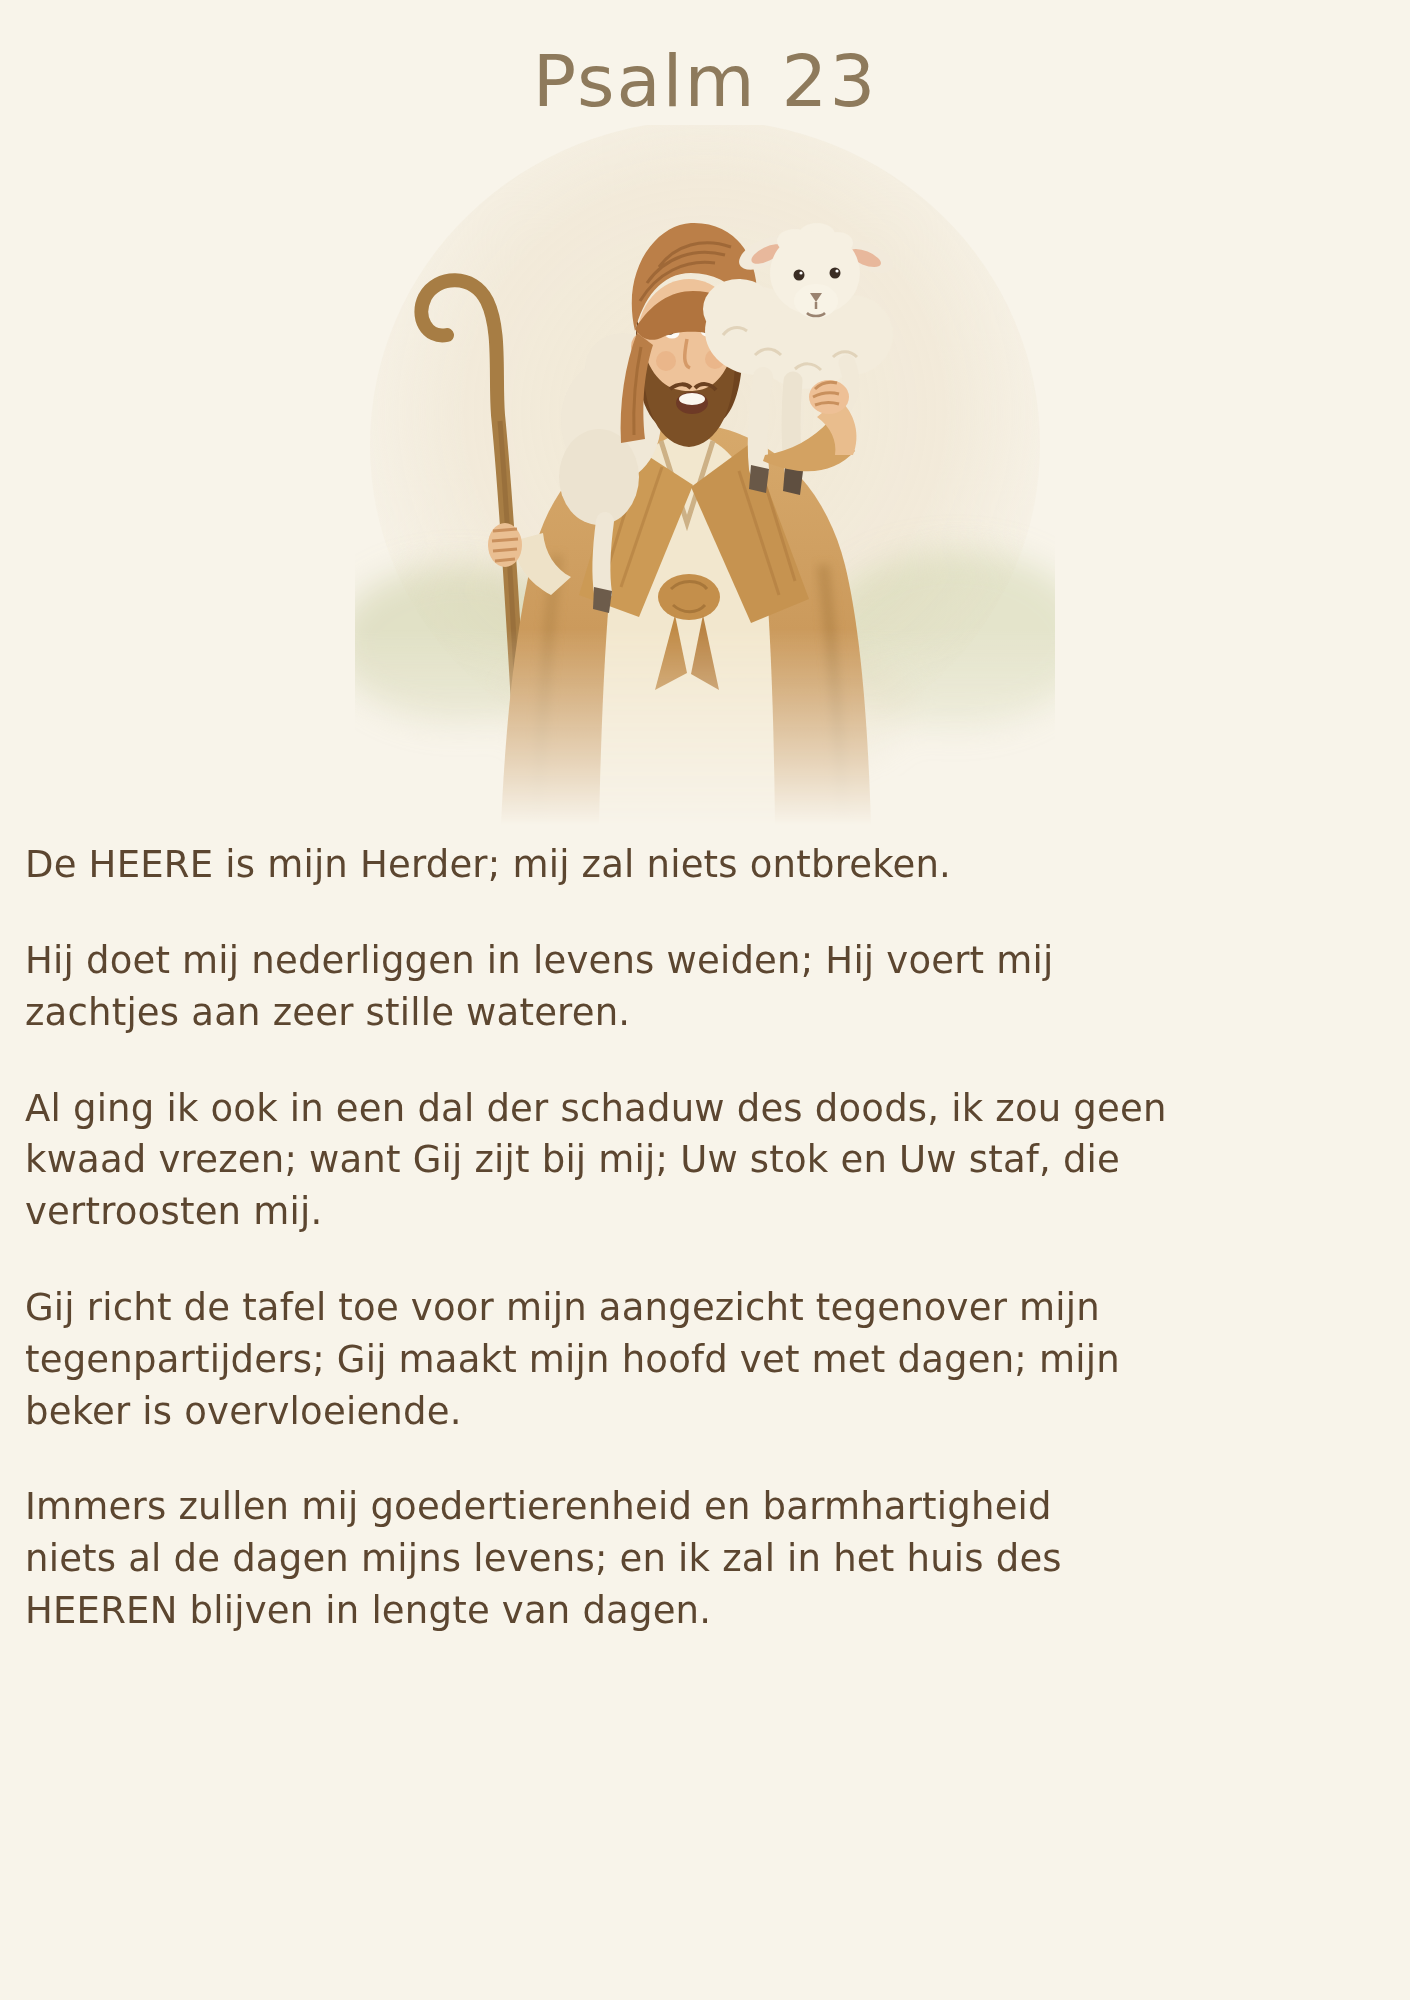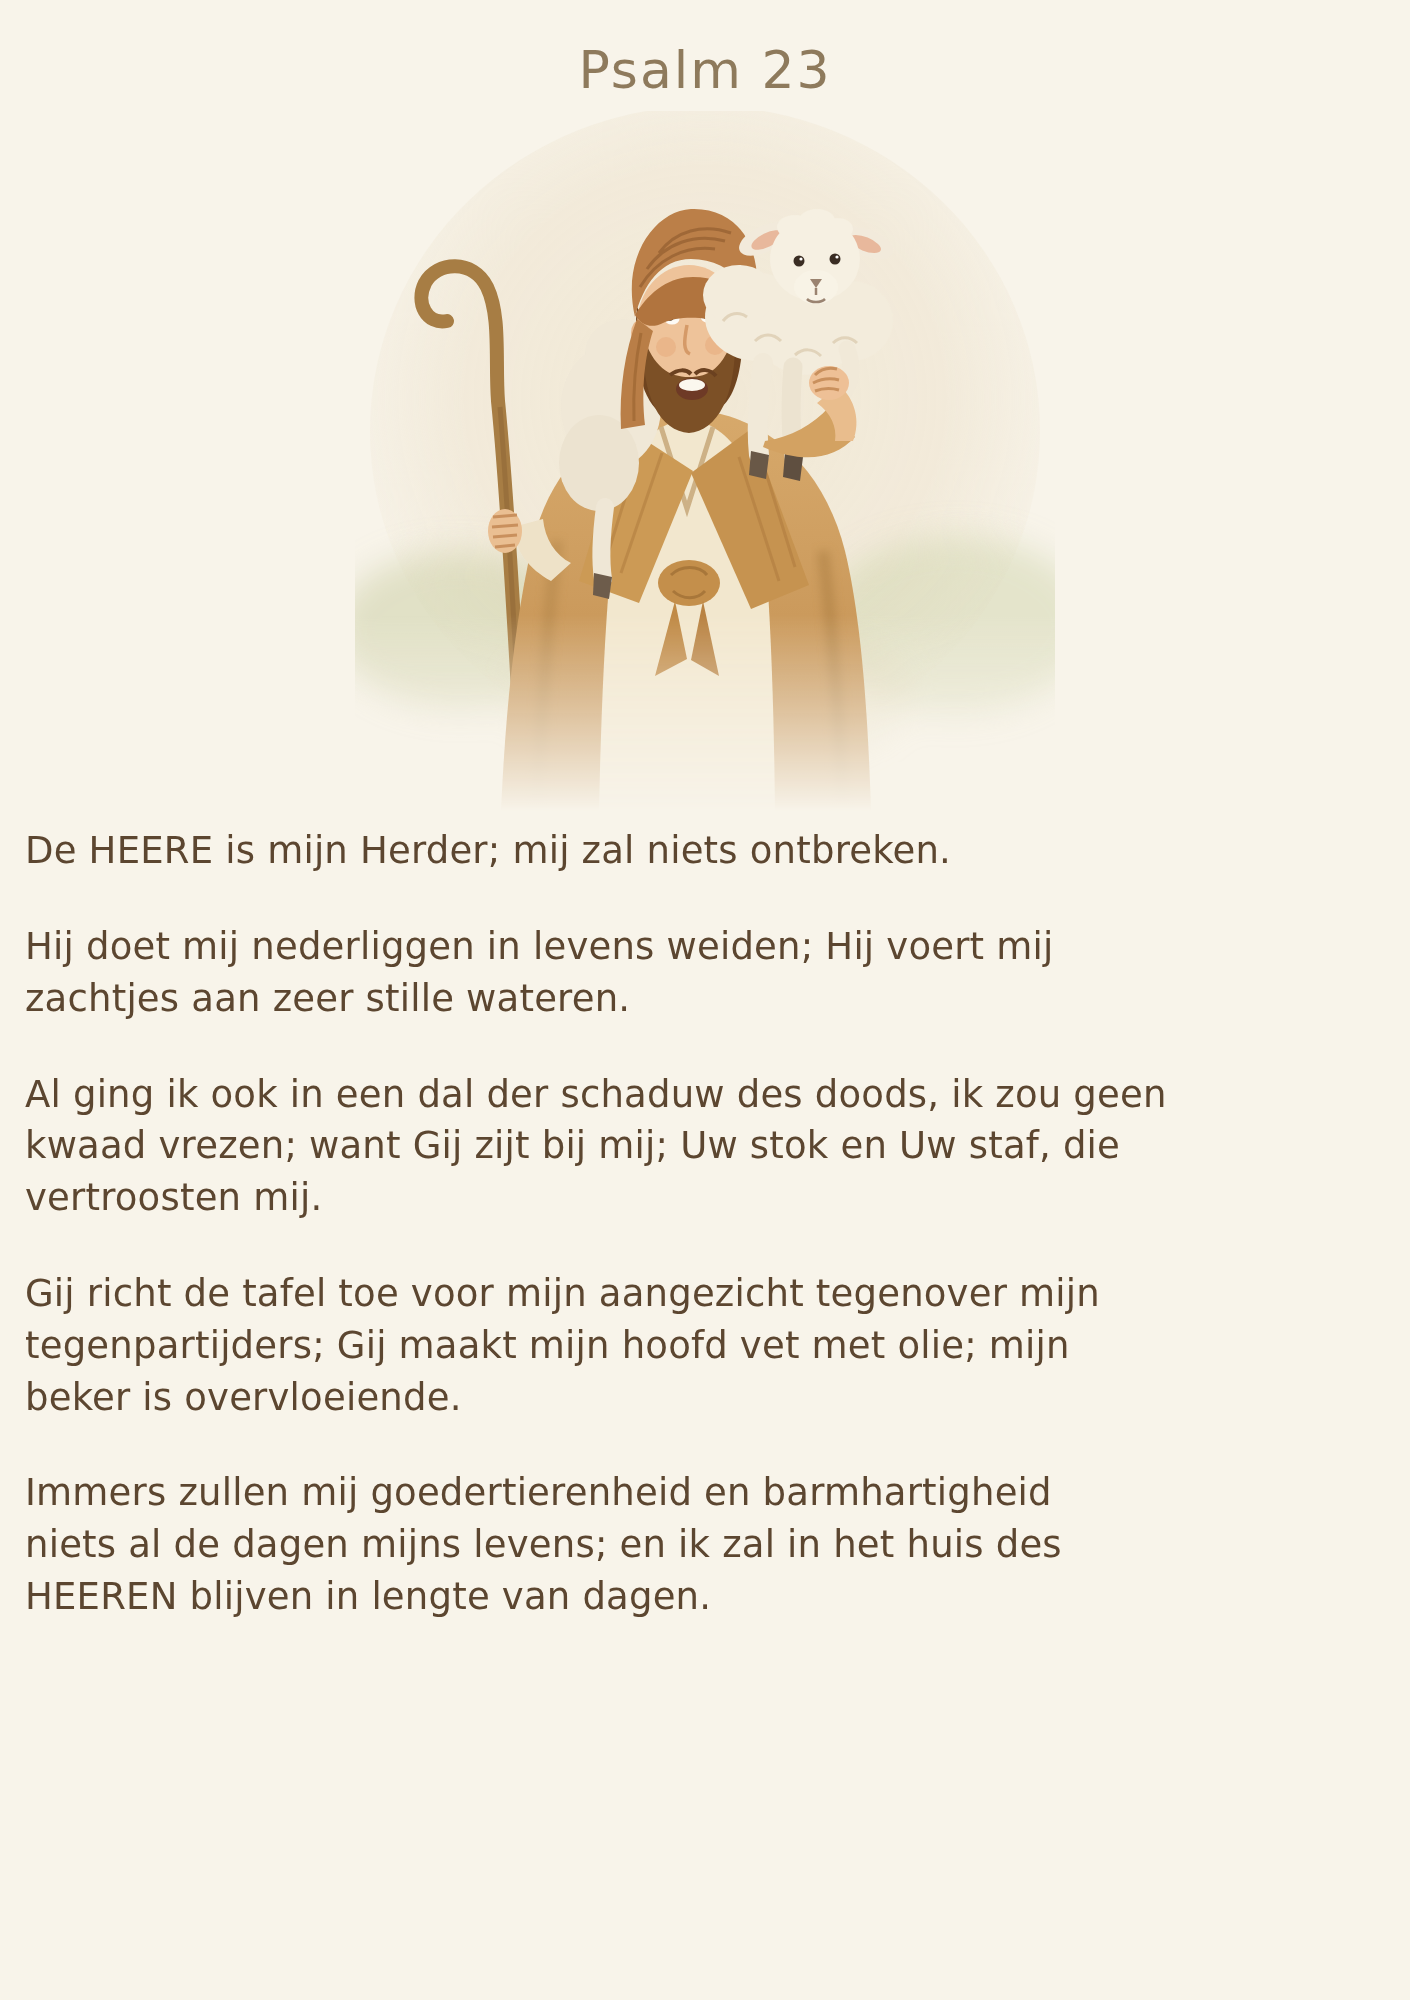--- a/index.html
+++ b/index.html
@@ -18,22 +18,22 @@
   }
   .page {
     width: 1410px;
     height: 2000px;
     display: flex;
     flex-direction: column;
     align-items: center;
     overflow: hidden;
   }
   .title {
-    margin: 42px 0 8px 0;
-    font-size: 52px;
+    margin: 42px 0 0 0;
+    font-size: 72px;
     font-weight: 400;
     color: var(--title-color);
     letter-spacing: 2px;
     line-height: 1.1;
   }
   .illustration {
     width: 700px;
     height: 700px;
     margin-top: 4px;
     flex: 0 0 auto;
@@ -206,20 +206,20 @@
   </div>
 
   <div class="verses">
     <p class="verse">De HEERE is mijn Herder; mij zal niets ontbreken.</p>
     <p class="verse">Hij doet mij nederliggen in levens weiden; Hij voert mij
 zachtjes aan zeer stille wateren.</p>
     <p class="verse">Al ging ik ook in een dal der schaduw des doods, ik zou geen
 kwaad vrezen; want Gij zijt bij mij; Uw stok en Uw staf, die
 vertroosten mij.</p>
     <p class="verse">Gij richt de tafel toe voor mijn aangezicht tegenover mijn
-tegenpartijders; Gij maakt mijn hoofd vet met olie; mijn
+tegenpartijders; Gij maakt mijn hoofd vet met dagen; mijn
 beker is overvloeiende.</p>
     <p class="verse">Immers zullen mij goedertierenheid en barmhartigheid
 niets al de dagen mijns levens; en ik zal in het huis des
 HEEREN blijven in lengte van dagen.</p>
   </div>
 
 </div>
 
 </body></html>

